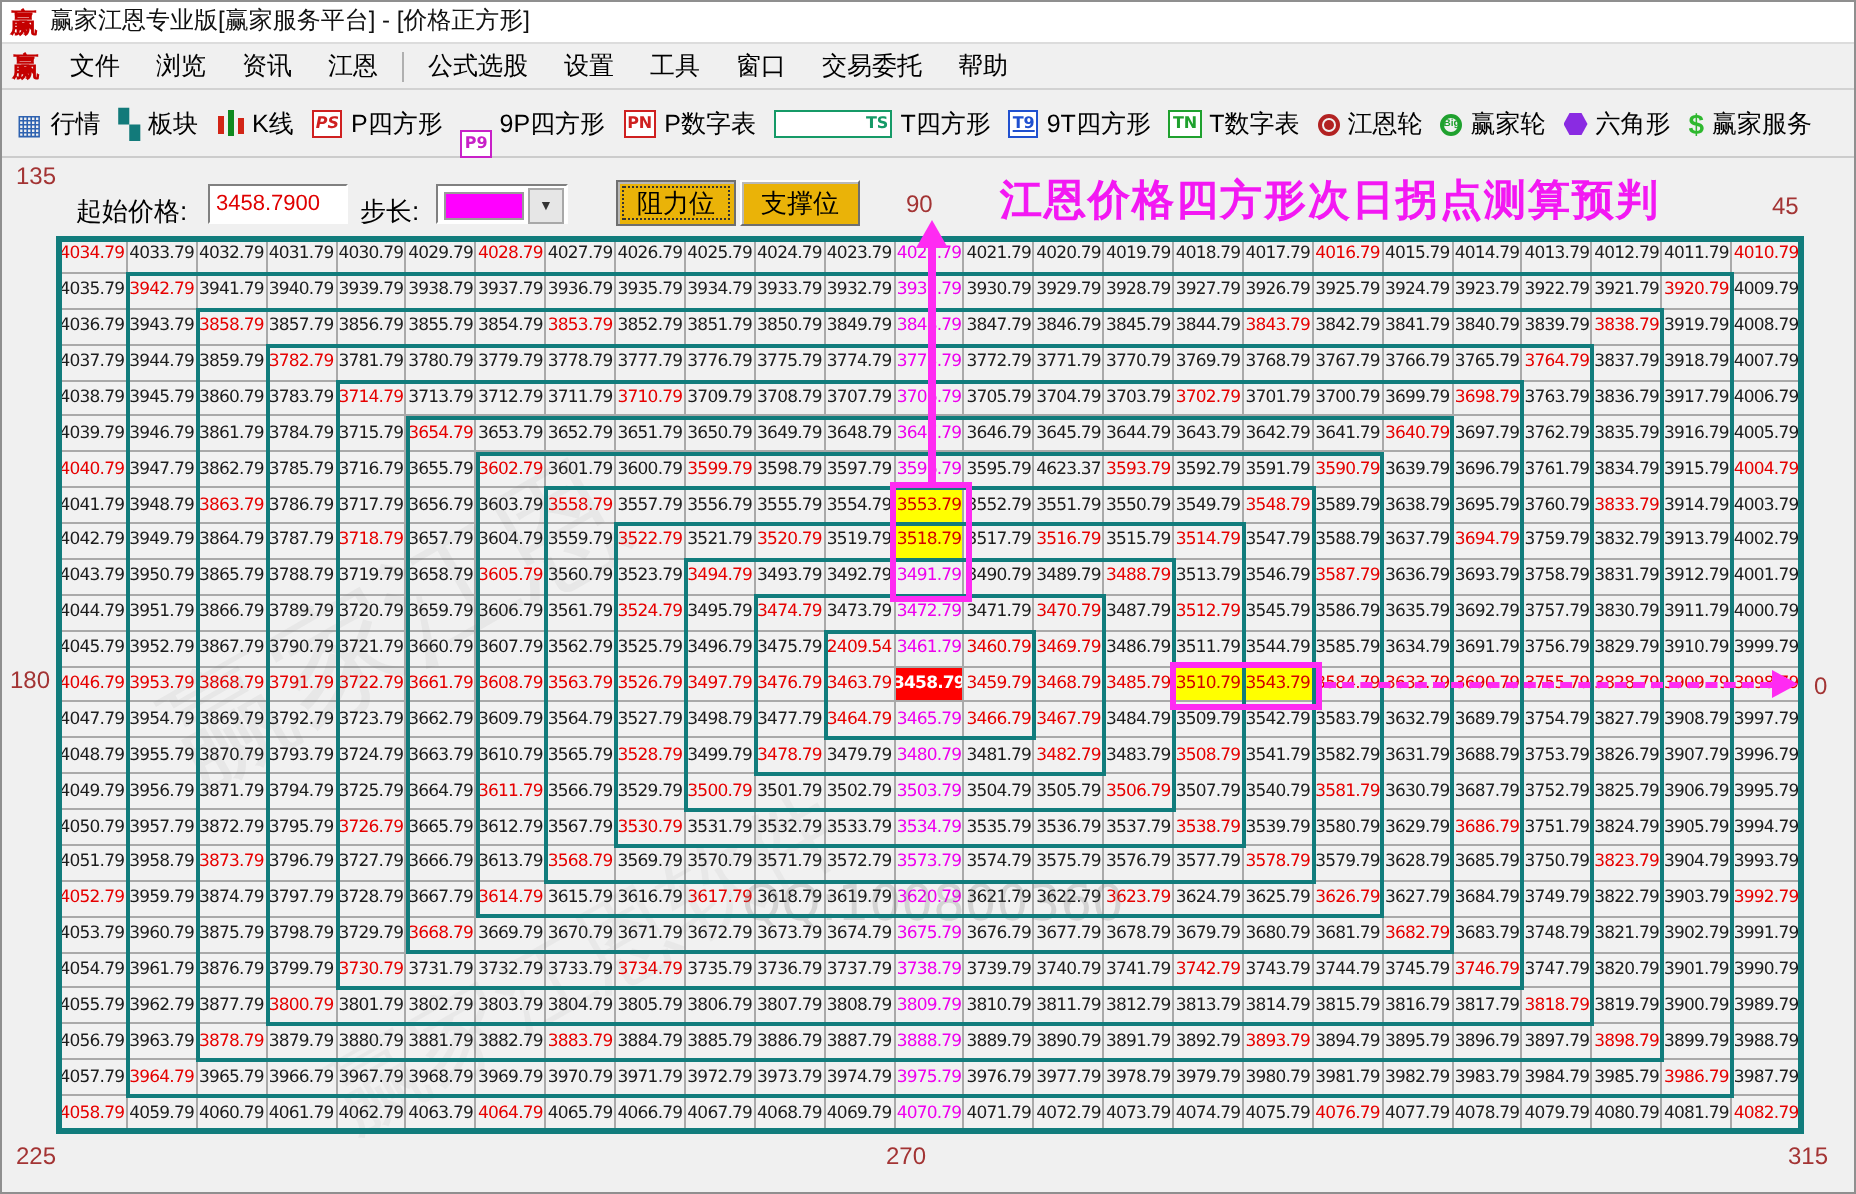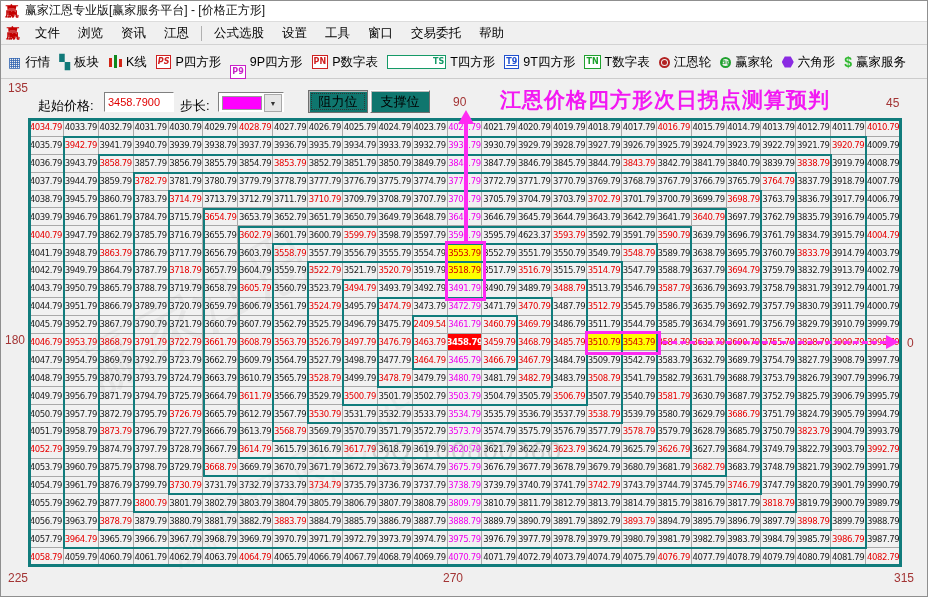--- a/index.html
+++ b/index.html
@@ -38,21 +38,21 @@
   .ctl{position:absolute;font-size:13px}
   .corner-label{position:absolute;font-size:12px;color:#a33434;z-index:40}
   .start-input{position:absolute;left:104px;top:92px;width:62px;height:16px;background:#fff;
                border:1px solid;border-color:#808080 #ffffff #ffffff #808080;color:#e00000;
                font-size:11px;padding:1px 3px;font-family:"Liberation Sans",sans-serif}
   .combo{position:absolute;left:218px;top:92px;width:66px;height:20px;background:#fff;
          border:1px solid;border-color:#808080 #ffffff #ffffff #808080;box-sizing:border-box}
   .swatch{position:absolute;left:3px;top:3px;width:38px;height:12px;background:#ff00ff;border:1px solid #9a9a9a}
   .combo-btn{position:absolute;right:1px;top:1px;width:16px;height:16px;background:#e6e6e6;
              border:1px solid #a8a8a8;font-size:7px;display:flex;align-items:center;justify-content:center;color:#333}
-  .push-btn{position:absolute;top:90px;width:60px;height:23px;background:#0f766e;font-size:13px;
+  .push-btn{position:absolute;top:90px;width:60px;height:23px;background:#eab308;font-size:13px;
             border:1px solid;border-color:#ffffff #6f6f6f #6f6f6f #ffffff;box-shadow:1px 1px 0 #b9b9b9 inset;
             display:flex;align-items:center;justify-content:center;box-sizing:border-box;cursor:default}
   .push-btn.focused{outline:1px dotted #333;outline-offset:-4px;border-color:#6f6f6f}
   .heading{position:absolute;left:500px;top:86px;font-size:21px;font-weight:bold;color:#f318f3;letter-spacing:1px}
 
   
   .grid-wrap{position:absolute;left:28px;top:118px;width:873px;height:448px;background:#f0f0f0}
   .gann{display:grid;grid-template-columns:repeat(25,1fr);grid-template-rows:repeat(25,1fr);
         width:100%;height:100%;border-top:1px solid #a9a9a9;border-left:1px solid #a9a9a9;box-sizing:border-box;position:relative;z-index:1}
   .cell{border-right:1px solid #a9a9a9;border-bottom:1px solid #a9a9a9;background:#f1f1f1;

